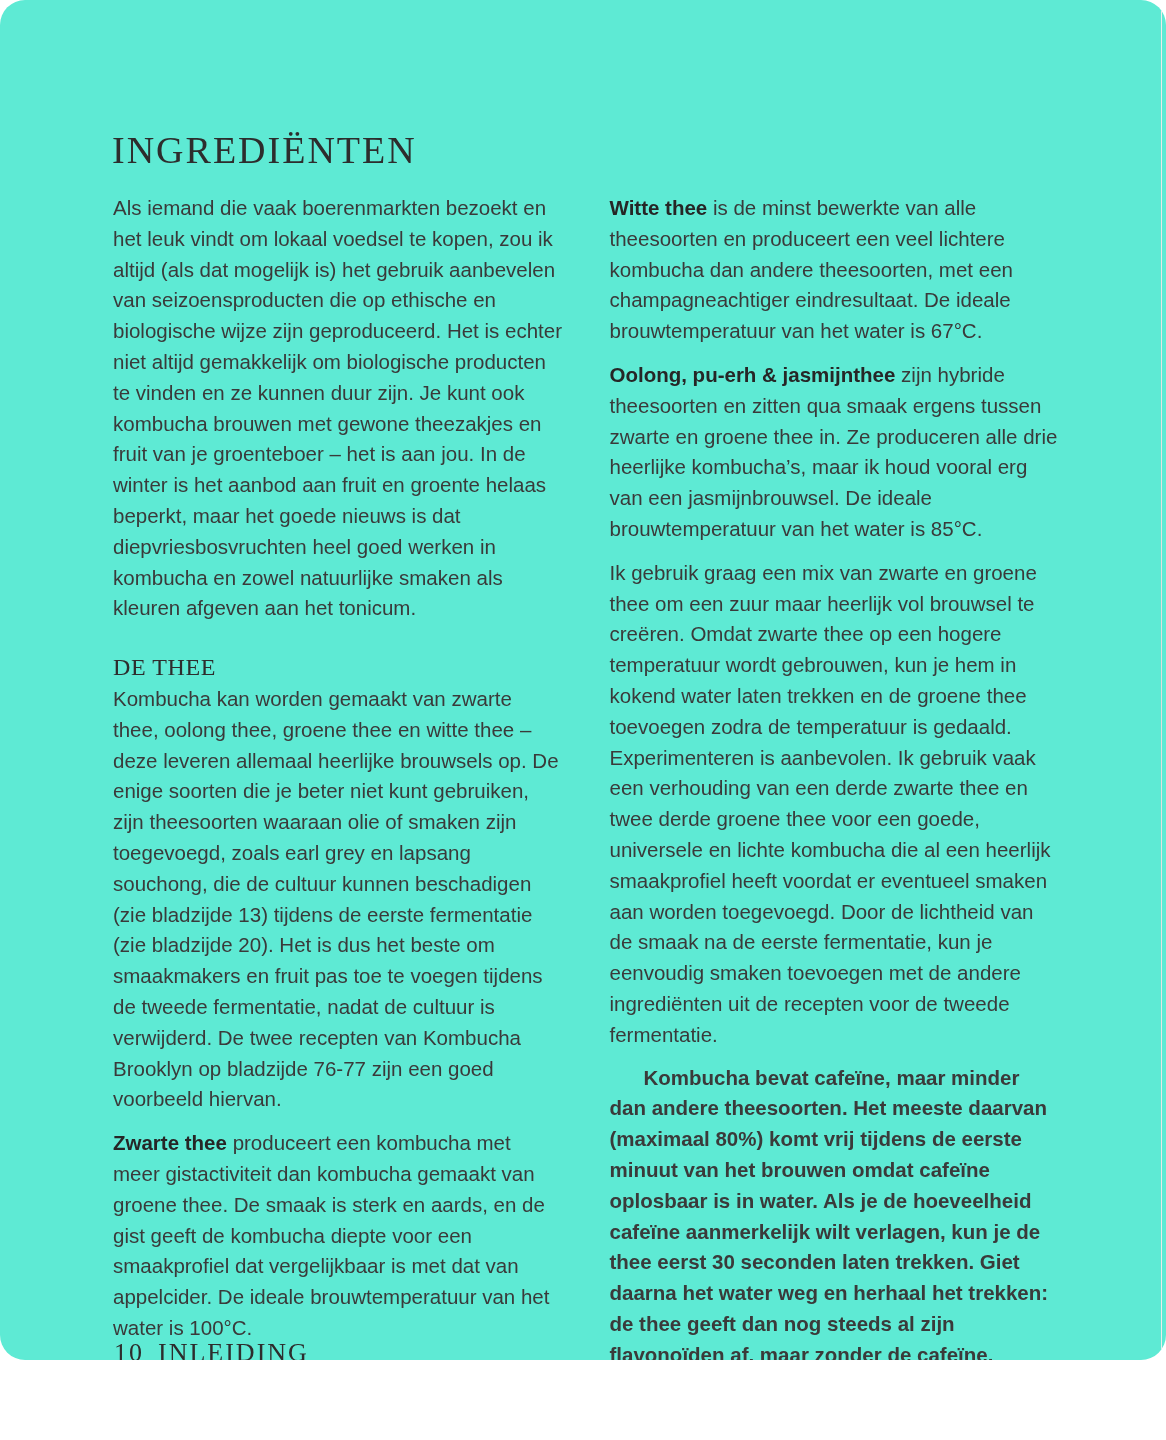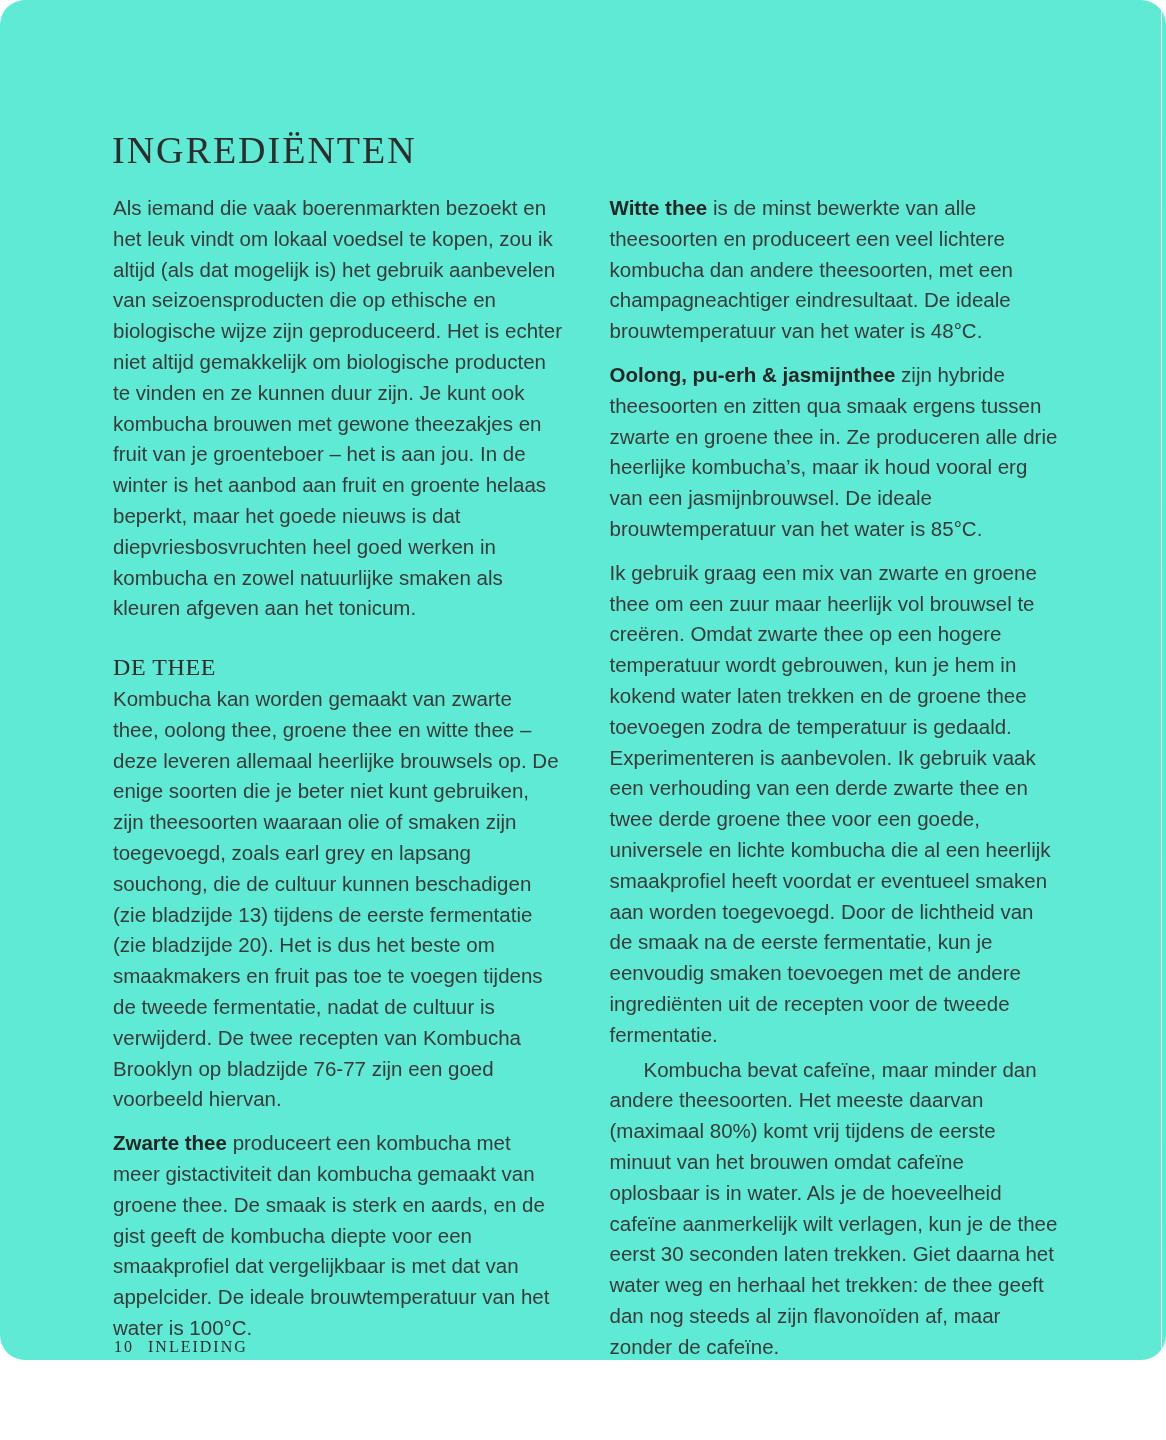--- a/index.html
+++ b/index.html
@@ -51,40 +51,41 @@
     text-align: left;
   }
   .col p {
     margin: 0 0 13px 0;
   }
   .col p.flush {
     margin-bottom: 0;
   }
   .col p.indent-first {
     text-indent: 34px;
-    margin-top: 4px;
+    margin-top: 12px;
+    font-weight: bold;
   }
   .col strong {
     font-weight: bold;
     color: #262626;
   }
   .subhead {
     font-family: "Liberation Serif", "DejaVu Serif", serif;
     font-weight: 400;
     font-size: 24px;
     letter-spacing: 0.6px;
     color: #2d2d2d;
     margin: 28px 0 1px 0;
   }
   .footer {
     position: absolute;
     left: 114px;
     top: 1338px;
     font-family: "Liberation Serif", "DejaVu Serif", serif;
-    font-size: 16px;
+    font-size: 26px;
     letter-spacing: 2px;
     color: #2d2d2d;
     text-align: center;
   }
   .footer .page-num {
     margin-right: 14px;
   }
 </style>
 </head>
 <body>
@@ -112,21 +113,21 @@
       <p>
         <strong>Groene thee</strong>
         <span>wordt meestal geroosterd en daarna gedroogd, en produceert een kombucha die sneller</span>
       </p>
     </div>
 
     <div class="col">
 
       <p>
         <strong>Witte thee</strong>
-        <span>is de minst bewerkte van alle theesoorten en produceert een veel lichtere kombucha dan andere theesoorten, met een champagneachtiger eindresultaat. De ideale brouwtemperatuur van het water is 48°C.</span>
+        <span>is de minst bewerkte van alle theesoorten en produceert een veel lichtere kombucha dan andere theesoorten, met een champagneachtiger eindresultaat. De ideale brouwtemperatuur van het water is 67°C.</span>
       </p>
 
       <p>
         <strong>Oolong, pu-erh &amp; jasmijnthee</strong>
         <span>zijn hybride theesoorten en zitten qua smaak ergens tussen zwarte en groene thee in. Ze produceren alle drie heerlijke kombucha’s, maar ik houd vooral erg van een jasmijnbrouwsel. De ideale brouwtemperatuur van het water is 85°C.</span>
       </p>
 
       <p class="flush">Ik gebruik graag een mix van zwarte en groene thee om een zuur maar heerlijk vol brouwsel te creëren. Omdat zwarte thee op een hogere temperatuur wordt gebrouwen, kun je hem in kokend water laten trekken en de groene thee toevoegen zodra de temperatuur is gedaald. Experimenteren is aanbevolen. Ik gebruik vaak een verhouding van een derde zwarte thee en twee derde groene thee voor een goede, universele en lichte kombucha die al een heerlijk smaakprofiel heeft voordat er eventueel smaken aan worden toegevoegd. Door de lichtheid van de smaak na de eerste fermentatie, kun je eenvoudig smaken toevoegen met de andere ingrediënten uit de recepten voor de tweede fermentatie.</p>
 
       <p class="indent-first">Kombucha bevat cafeïne, maar minder dan andere theesoorten. Het meeste daarvan (maximaal 80%) komt vrij tijdens de eerste minuut van het brouwen omdat cafeïne oplosbaar is in water. Als je de hoeveelheid cafeïne aanmerkelijk wilt verlagen, kun je de thee eerst 30 seconden laten trekken. Giet daarna het water weg en herhaal het trekken: de thee geeft dan nog steeds al zijn flavonoïden af, maar zonder de cafeïne.</p>

